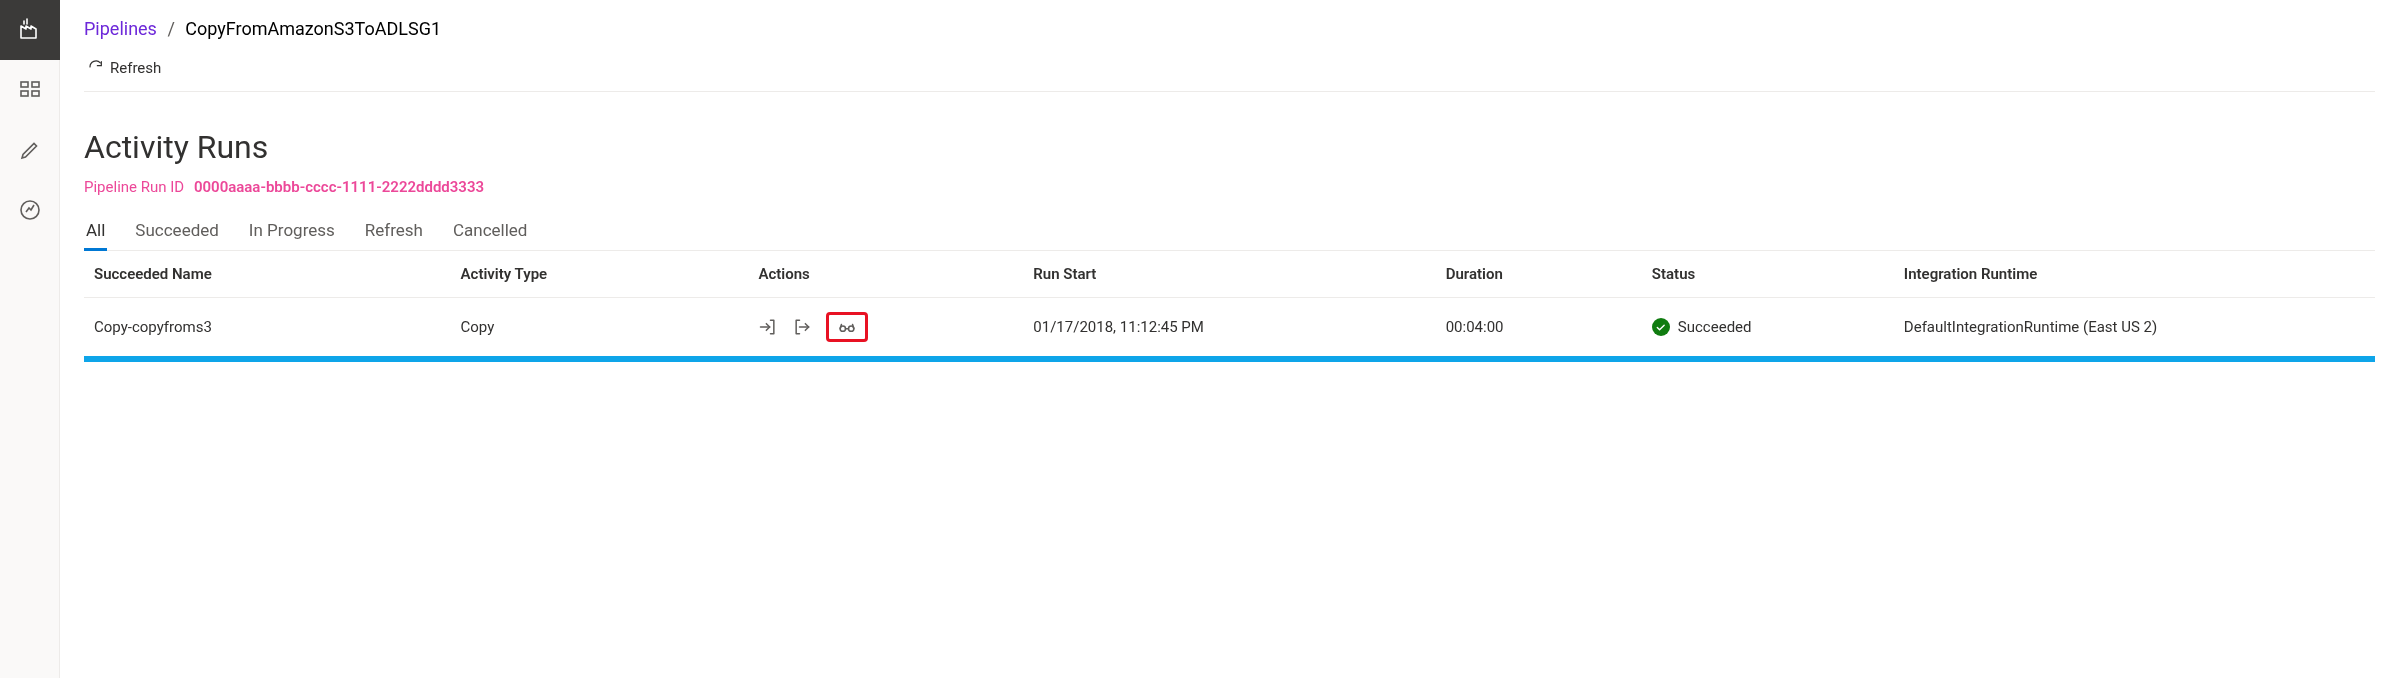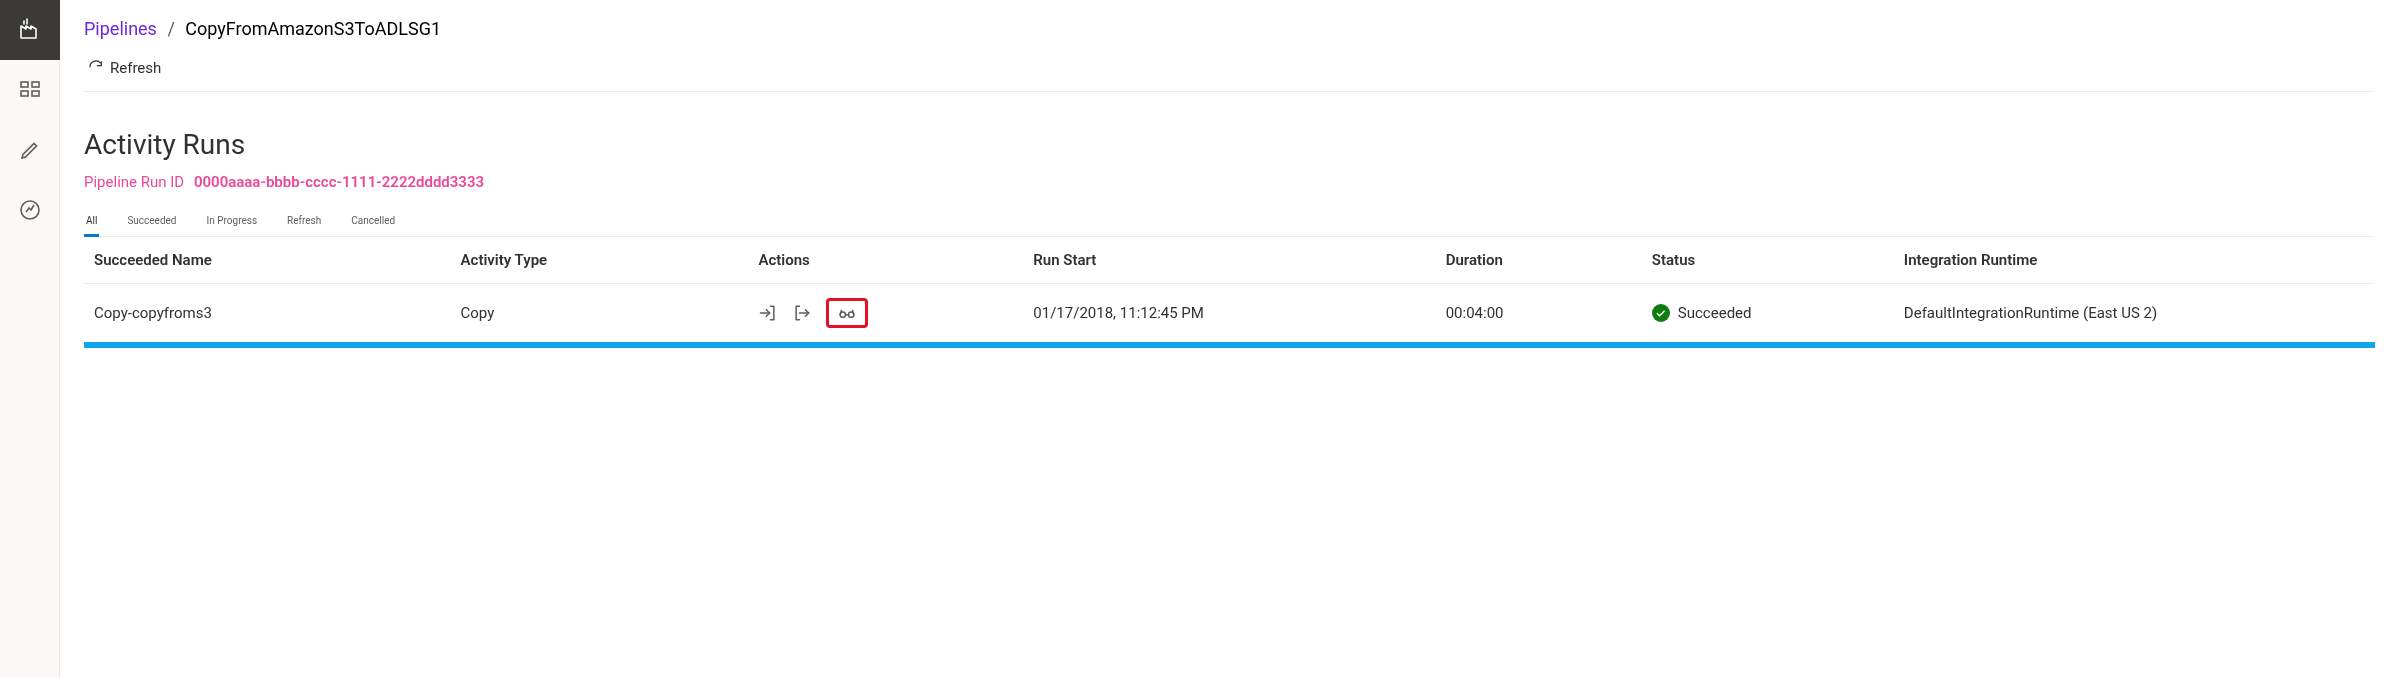--- a/index.html
+++ b/index.html
@@ -58,21 +58,21 @@
     .refresh-row {
       display: flex;
       gap: 6px;
       padding: 6px 0 14px 4px;
       border-bottom: 1px solid #edebe9;
       margin-bottom: 26px;
     }
     .refresh-row .icon { display:inline-flex; }
     .refresh-row span { font-size: 15px; }
     h1.section-title {
-      font-size: 28px;
+      font-size: 32px;
       font-weight: 400;
       margin-bottom: 12px;
       color: #323130;
       margin-top: 36px;
     }
     .runid-row {
       font-size: 15px;
       margin-bottom: 18px;
       color: #ec4899;
     }
@@ -81,21 +81,21 @@
     .tabs {
       display: flex;
       gap: 26px;
       border-bottom: 1px solid #edebe9;
       margin-bottom: 0;
     }
     .tabs .tab {
       padding: 6px 2px 10px 2px;
       cursor: pointer;
       color: #605e5c;
-      font-size: 10px;
+      font-size: 17px;
       position: relative;
     }
     .tabs .tab.active {
       color: #323130;
       font-weight: 400;
     }
     .tabs .tab.active::after {
       content: "";
       position: absolute;
       left: 0; right: 0; bottom: -1px;

